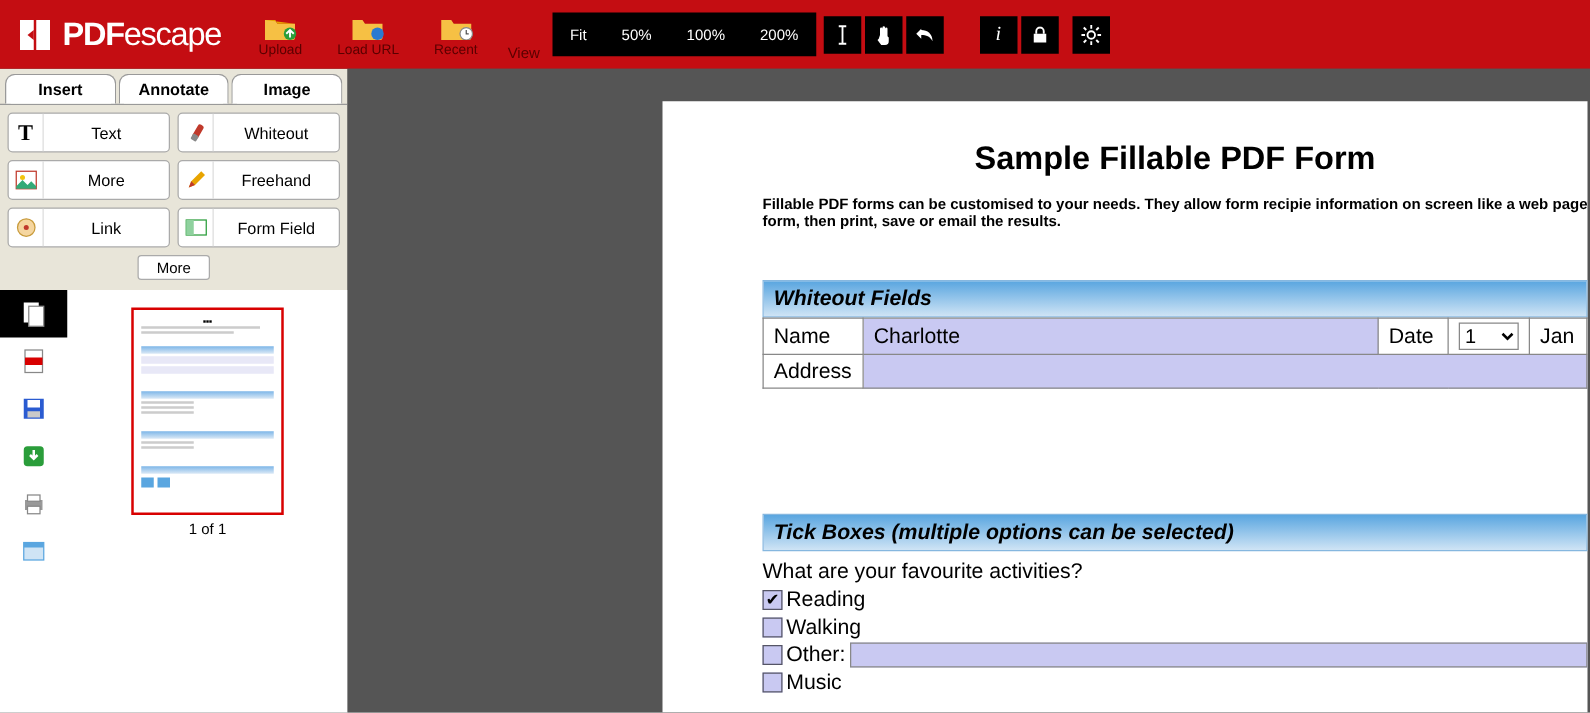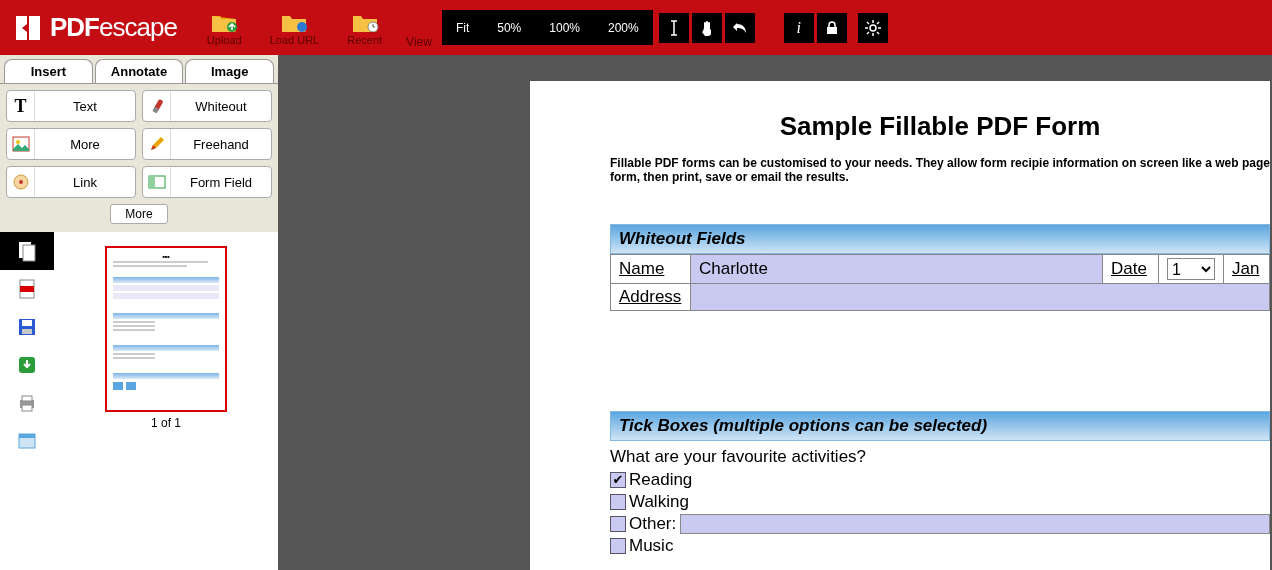--- a/index.html
+++ b/index.html
@@ -109,21 +109,21 @@
   .page h1 { text-align:center; font-size:26px; margin:0 0 14px; font-weight:bold;}
   .page .intro { font-size:12px; padding:0 0 0 0; margin:0 0 40px 0; text-align:justify;font-weight:bold; }
 
   .sectionbar {
     background: linear-gradient(#5aa6e0, #cfe4f5);
     border:1px solid #86b7df;
     font-weight:bold; font-style:italic;
     padding:4px 8px; font-size:17px;
     margin:0 0 0 0;
   }
-  table.fields { width:100%; border-collapse:collapse;text-decoration:underline; }
+  table.fields { width:100%; border-collapse:collapse; }
   table.fields td { border:1px solid #888; padding:3px 8px; font-size:17px; background:#c9c9f2;}
   table.fields td.label { background:#fff; width:80px; font-weight:normal;}
   .inputflat { width:100%; border:none; background:transparent; font-size:17px; font-family:inherit; padding:0;}
   .daycell { width:52px; background:#fff !important;}
   .daysel { background:#fff; border:1px solid #888; width:48px; font-size:16px; height:22px;}
   .moncell { background:#fff !important; width:46px;}
 
   .question { font-size:17px; margin:6px 0 2px; }
   .cbrow { display:flex; align-items:center; font-size:17px; line-height:22px;}
   .cbox {

